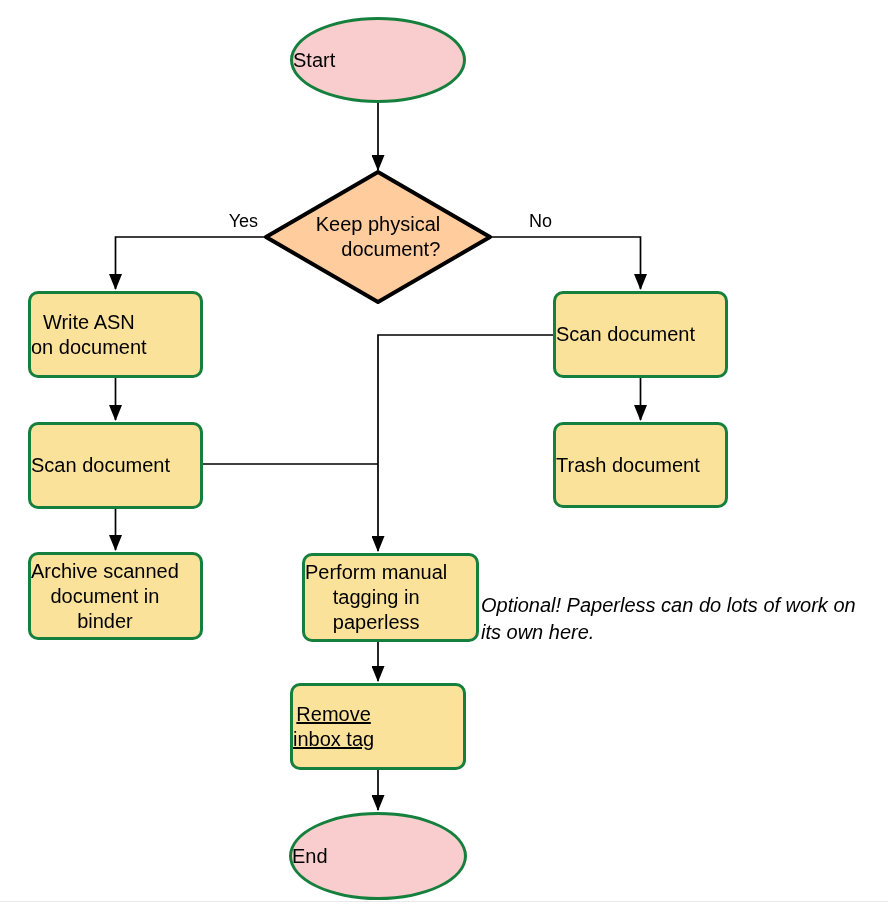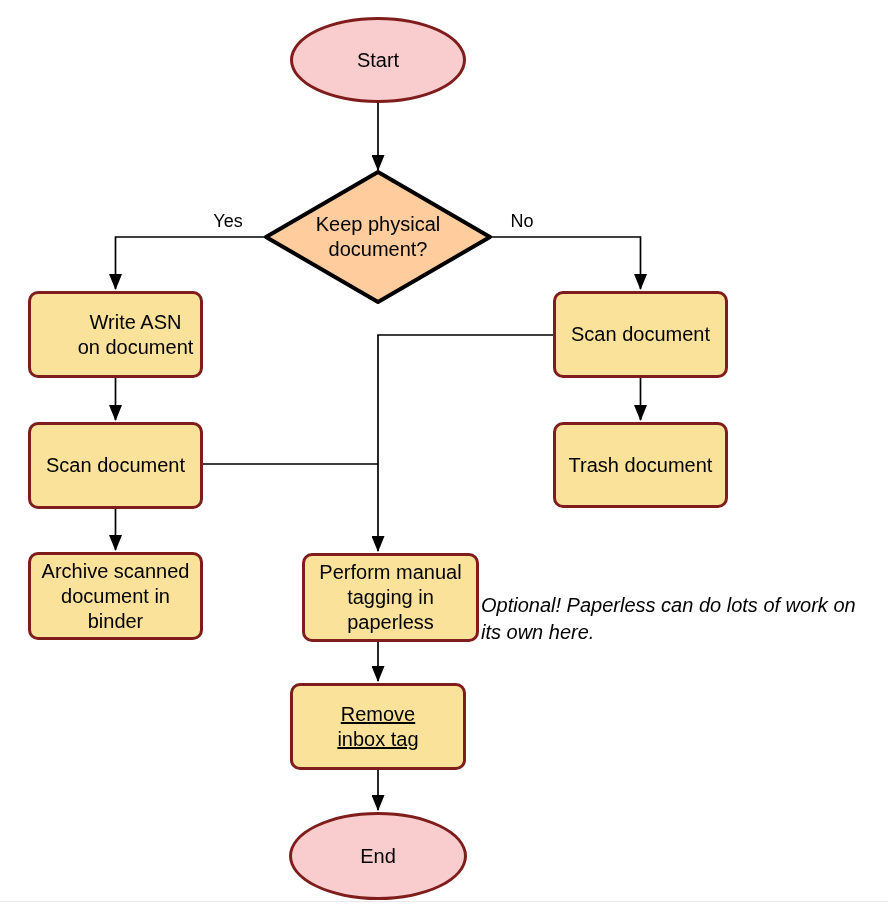--- a/index.html
+++ b/index.html
@@ -20,53 +20,53 @@
   .edge {
     fill: none;
     stroke: #000000;
     stroke-width: 1.7;
   }
   .node {
     position: absolute;
     box-sizing: border-box;
     display: flex;
     align-items: center;
-    justify-content: center;
+    justify-content: flex-start;
     text-align: center;
     font-size: 20px;
     line-height: 25px;
     white-space: pre-line;
-    border: 3px solid #7f1d1d;
+    border: 3px solid #15803d;
   }
   .process {
     background: #FBE29B;
     border-radius: 10px;
   }
   .terminal {
     background: #F9CDCD;
     border-radius: 50%;
     border-width: 3.5px;
   }
   .decision-label {
     position: absolute;
     background: transparent;
     border: none;
     display: flex;
     align-items: center;
     justify-content: center;
-    text-align: center;
+    text-align: right;
     font-size: 20px;
     line-height: 25px;
     white-space: pre-line;
   }
   .edge-label {
     position: absolute;
     font-size: 18px;
     line-height: 22px;
-    text-align: center;
+    text-align: right;
   }
   .annotation {
     position: absolute;
     font-size: 20px;
     line-height: 27px;
     font-style: italic;
     white-space: pre-line;
   }
   .bottom-rule {
     position: absolute;
@@ -106,21 +106,21 @@
     <span>Start</span>
   </div>
 
   <div class="decision-label" style="left:278px; top:212px; width:200px; height:50px;">Keep physical
 document?</div>
 
   <div class="edge-label" style="left:198px; top:210px; width:60px;">Yes</div>
 
   <div class="edge-label" style="left:492px; top:210px; width:60px;">No</div>
 
-  <div class="node process" style="left:28px; top:291px; width:175px; height:87px;padding-left:40px;">
+  <div class="node process" style="left:28px; top:291px; width:175px; height:87px;">
     <span>Write ASN
 on document</span>
   </div>
 
   <div class="node process" style="left:28px; top:422px; width:175px; height:87px;">
     <span>Scan document</span>
   </div>
 
   <div class="node process" style="left:28px; top:552px; width:175px; height:88px;">
     <span>Archive scanned

